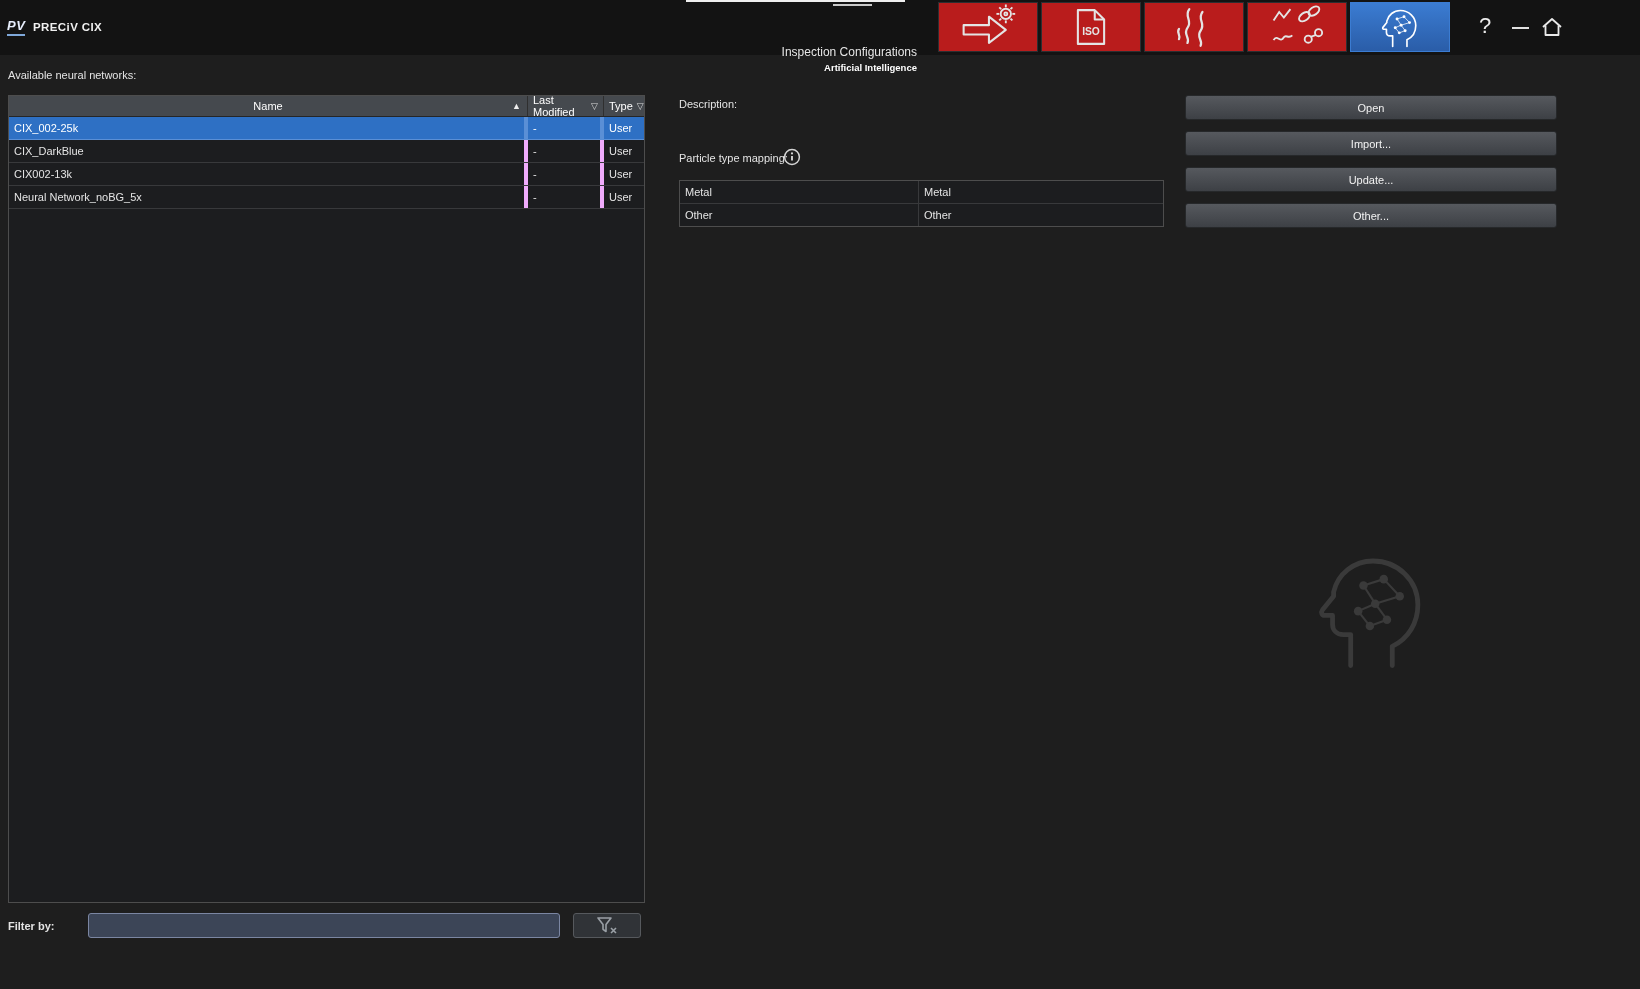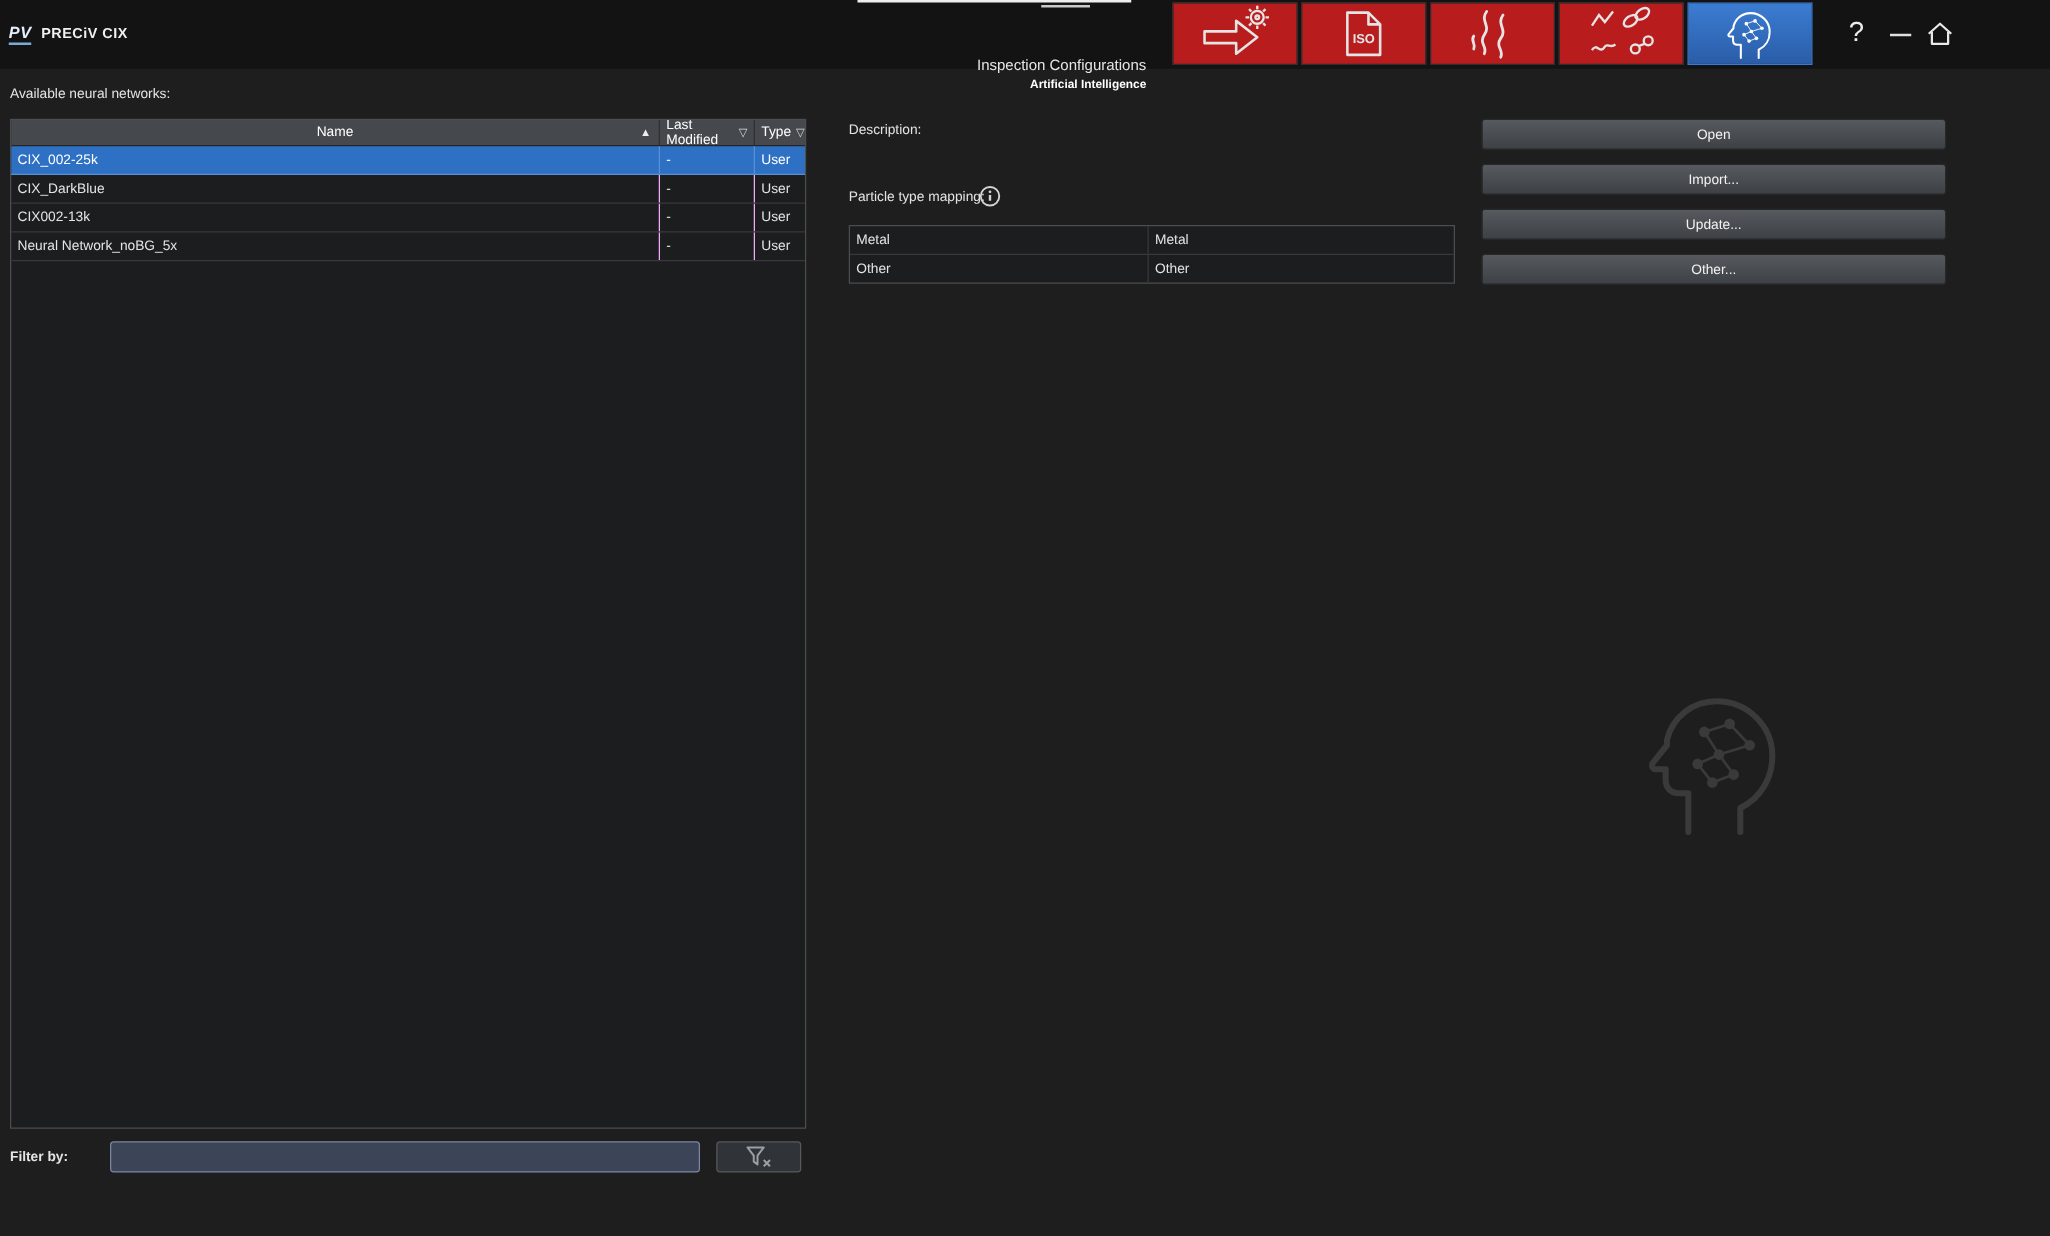--- a/index.html
+++ b/index.html
@@ -35,21 +35,21 @@
   .nheader{display:grid;grid-template-columns:519px 76px 1fr;height:20px;
         background:#45494e;border-bottom:1px solid #262626;}
   .hcell{position:relative;display:flex;align-items:center;font-size:11px;color:#ffffff;
         padding:0 5px;border-right:1px solid #2f2f2f;box-sizing:border-box;overflow:hidden;}
   .hcell:last-child{border-right:none;}
   .hcell.hname{justify-content:center;}
   .sort-glyph{position:absolute;right:6px;font-size:9px;color:#eeeeee;}
   .filter-glyph{margin-left:4px;font-size:9px;color:#d8d8d8;}
   .nrow{display:grid;grid-template-columns:519px 76px 1fr;height:22px;border-bottom:1px solid #38393b;}
   .cell{display:flex;align-items:center;padding:0 5px;font-size:11px;color:#e4e4e4;
-        border-right:1px solid #f0abfc;box-sizing:border-box;white-space:nowrap;overflow:hidden;}
+        border-right:4px solid #f0abfc;box-sizing:border-box;white-space:nowrap;overflow:hidden;}
   .nrow .cell:last-child{border-right:none;}
   .nrow.selected{background:#2e70c4;border-bottom-color:#5a8fd6;}
   .nrow.selected .cell{color:#ffffff;border-right-color:#5a8fd6;}
 
   .filter-label{position:absolute;left:8px;top:920px;font-size:11px;color:#e4e4e4;font-weight:bold;}
   .filter-input{position:absolute;left:88px;top:913px;width:472px;height:25px;box-sizing:border-box;
         background:#3c4557;border:1px solid #7b86a2;border-radius:3px;color:#ffffff;
         font-size:11px;padding:0 6px;font-family:"Liberation Sans",sans-serif;outline:none;}
   .filter-btn{position:absolute;left:573px;top:913px;width:68px;height:25px;box-sizing:border-box;
         background:#303337;border:1px solid #56595d;border-radius:3px;

